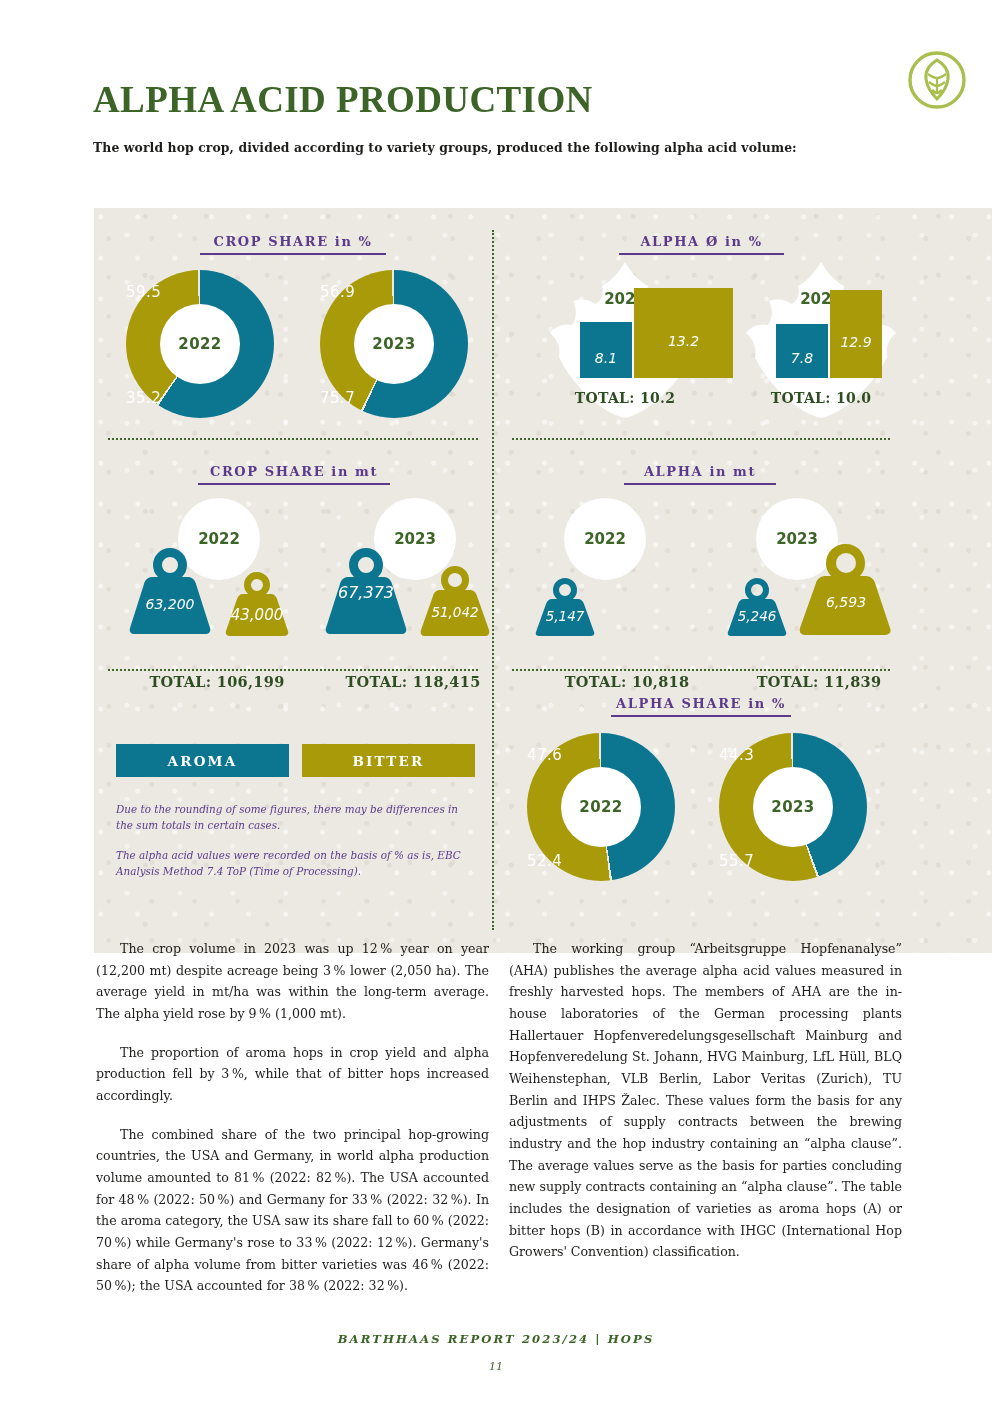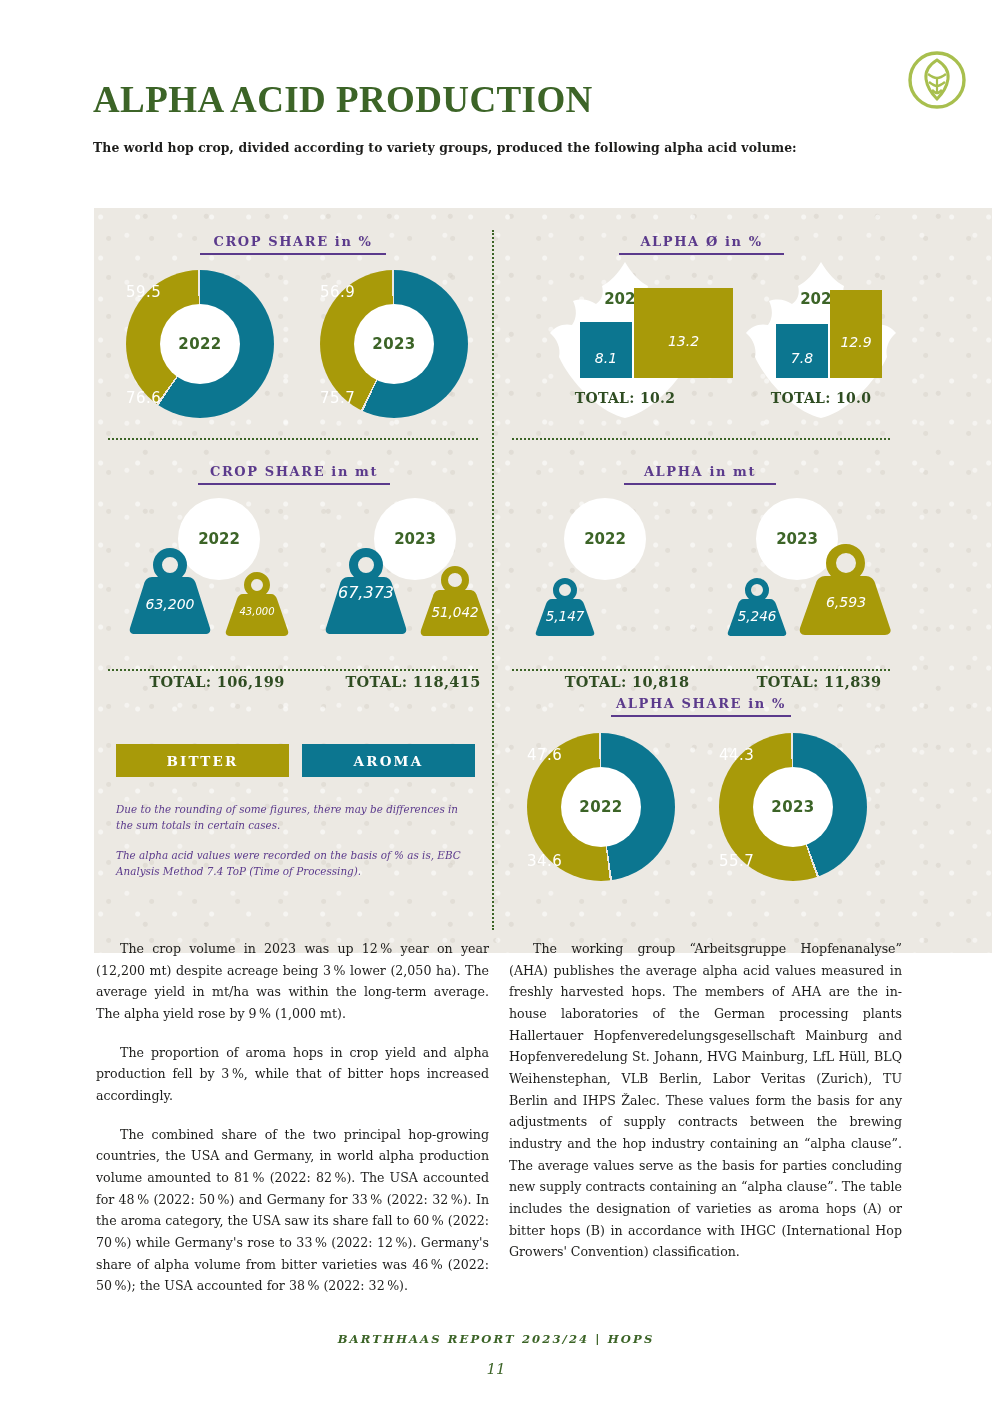--- a/index.html
+++ b/index.html
@@ -154,21 +154,21 @@
   }
   .col p{margin:0 0 17px 0;text-indent:24px;}
 
   .footer{
     position:absolute;left:0;top:1332px;width:992px;text-align:center;
     font-family:"DejaVu Serif", serif;font-weight:bold;font-style:italic;
     font-size:11.6px;letter-spacing:2.1px;color:#3c6427;
   }
   .pagenum{
     position:absolute;left:0;top:1360px;width:992px;text-align:center;
-    font-family:"DejaVu Serif", serif;font-style:italic;font-size:15px;color:#3c6427;
+    font-family:"DejaVu Serif", serif;font-style:italic;font-size:11px;color:#3c6427;
   }
 </style>
 </head>
 <body>
 
 <div class="page">
 
   <div class="logo">
     <svg width="64" height="64" viewBox="0 0 64 64">
       <circle cx="32" cy="32" r="27" fill="none" stroke="#a8bf4e" stroke-width="3.4"></circle>
@@ -192,21 +192,21 @@
     <div class="hdiv" style="left:418px;top:461px;width:378px;"></div>
 
     <div class="sect-title" style="left:106px;top:26px;width:186px;">CROP SHARE in %</div>
 
     <div class="donut" style="left:32px;top:62px;">
       <div class="ring" style="background:conic-gradient(from 0deg,#0c7690 0 59.5%, #ece9e3 59.5% 60.0%, #a89a09 60.0% 99.5%, #ece9e3 99.5% 100%);"></div>
       <div class="hole">
         <span class="yr">2022</span>
       </div>
       <div class="vtop">59.5</div>
-      <div class="vbot">76.6</div>
+      <div class="vbot">35.2</div>
     </div>
 
     <div class="donut" style="left:226px;top:62px;">
       <div class="ring" style="background:conic-gradient(from 0deg,#0c7690 0 56.9%, #ece9e3 56.9% 57.4%, #a89a09 57.4% 99.5%, #ece9e3 99.5% 100%);"></div>
       <div class="hole">
         <span class="yr">2023</span>
       </div>
       <div class="vtop">56.9</div>
       <div class="vbot">75.7</div>
     </div>
@@ -260,21 +260,21 @@
       <div class="wt" style="left:4px;top:48px;width:88px;height:90px;">
         <svg width="88" height="90" viewBox="0 0 88 90">
             <path fill="#0c7690" d="M44 2a17 17 0 0 1 17 17 17 17 0 0 1-5 12h6c4 0 7 3 8 7l14 44c1 4-1 6-5 6H9c-4 0-6-2-5-6l14-44c1-4 4-7 8-7h6a17 17 0 0 1-5-12A17 17 0 0 1 44 2zm0 9a8 8 0 1 0 0 16 8 8 0 0 0 0-16z"></path>
           </svg>
         <span style="top:50px;font-size:14px;">63,200</span>
       </div>
       <div class="wt" style="left:100px;top:72px;width:70px;height:66px;">
         <svg width="70" height="66" viewBox="0 0 70 66">
             <path fill="#a89a09" d="M35 2a13 13 0 0 1 13 13 13 13 0 0 1-4 9h5c3 0 5 2 6 5l11 32c1 3-1 5-4 5H8c-3 0-5-2-4-5l11-32c1-3 3-5 6-5h5a13 13 0 0 1-4-9A13 13 0 0 1 35 2zm0 7a6 6 0 1 0 0 12 6 6 0 0 0 0-12z"></path>
           </svg>
-        <span style="top:36px;font-size:10px;">43,000</span>
+        <span style="top:36px;font-size:15px;">43,000</span>
       </div>
       <div class="tot" style="bottom:-22px;">TOTAL: 106,199</div>
     </div>
 
     <div class="wgrp" style="left:224px;top:290px;">
       <div class="circ" style="left:56px;top:0px;width:82px;height:82px;">
         <span>2023</span>
       </div>
       <div class="wt" style="left:4px;top:48px;width:88px;height:90px;">
         <svg width="88" height="90" viewBox="0 0 88 90">
@@ -319,37 +319,37 @@
       <div class="wt" style="left:72px;top:44px;width:100px;height:94px;">
         <svg width="100" height="94" viewBox="0 0 100 94">
             <path fill="#a89a09" d="M50 2a19 19 0 0 1 19 19 19 19 0 0 1-5 13h6c4 0 8 3 9 7l15 45c2 4-1 7-5 7H9c-4 0-6-3-5-7l16-45c1-4 5-7 9-7h6a19 19 0 0 1-5-13A19 19 0 0 1 50 2zm0 9a10 10 0 1 0 0 20 10 10 0 0 0 0-20z"></path>
           </svg>
         <span style="top:52px;font-size:14px;">6,593</span>
       </div>
       <div class="tot" style="bottom:-22px;">TOTAL: 11,839</div>
     </div>
 
     <div class="legend" style="left:22px;top:536px;">
+      <div style="background:#0c7690;">AROMA</div>
       <div style="background:#a89a09;">BITTER</div>
-      <div style="background:#0c7690;">AROMA</div>
     </div>
     <div class="notes" style="left:22px;top:593px;width:345px;">
       <p>Due to the rounding of some figures, there may be differences in the sum totals in certain cases.</p>
       <p>The alpha acid values were recorded on the basis of % as is, EBC Analysis Method 7.4 ToP (Time of Processing).</p>
     </div>
 
     <div class="sect-title" style="left:517px;top:488px;width:180px;">ALPHA SHARE in %</div>
 
     <div class="donut" style="left:433px;top:525px;">
       <div class="ring" style="background:conic-gradient(from 0deg,#0c7690 0 47.6%, #ece9e3 47.6% 48.1%, #a89a09 48.1% 99.5%, #ece9e3 99.5% 100%);"></div>
       <div class="hole">
         <span class="yr">2022</span>
       </div>
       <div class="vtop">47.6</div>
-      <div class="vbot">34.6</div>
+      <div class="vbot">52.4</div>
     </div>
 
     <div class="donut" style="left:625px;top:525px;">
       <div class="ring" style="background:conic-gradient(from 0deg,#0c7690 0 44.3%, #ece9e3 44.3% 44.8%, #a89a09 44.8% 99.5%, #ece9e3 99.5% 100%);"></div>
       <div class="hole">
         <span class="yr">2023</span>
       </div>
       <div class="vtop">44.3</div>
       <div class="vbot">55.7</div>
     </div>

